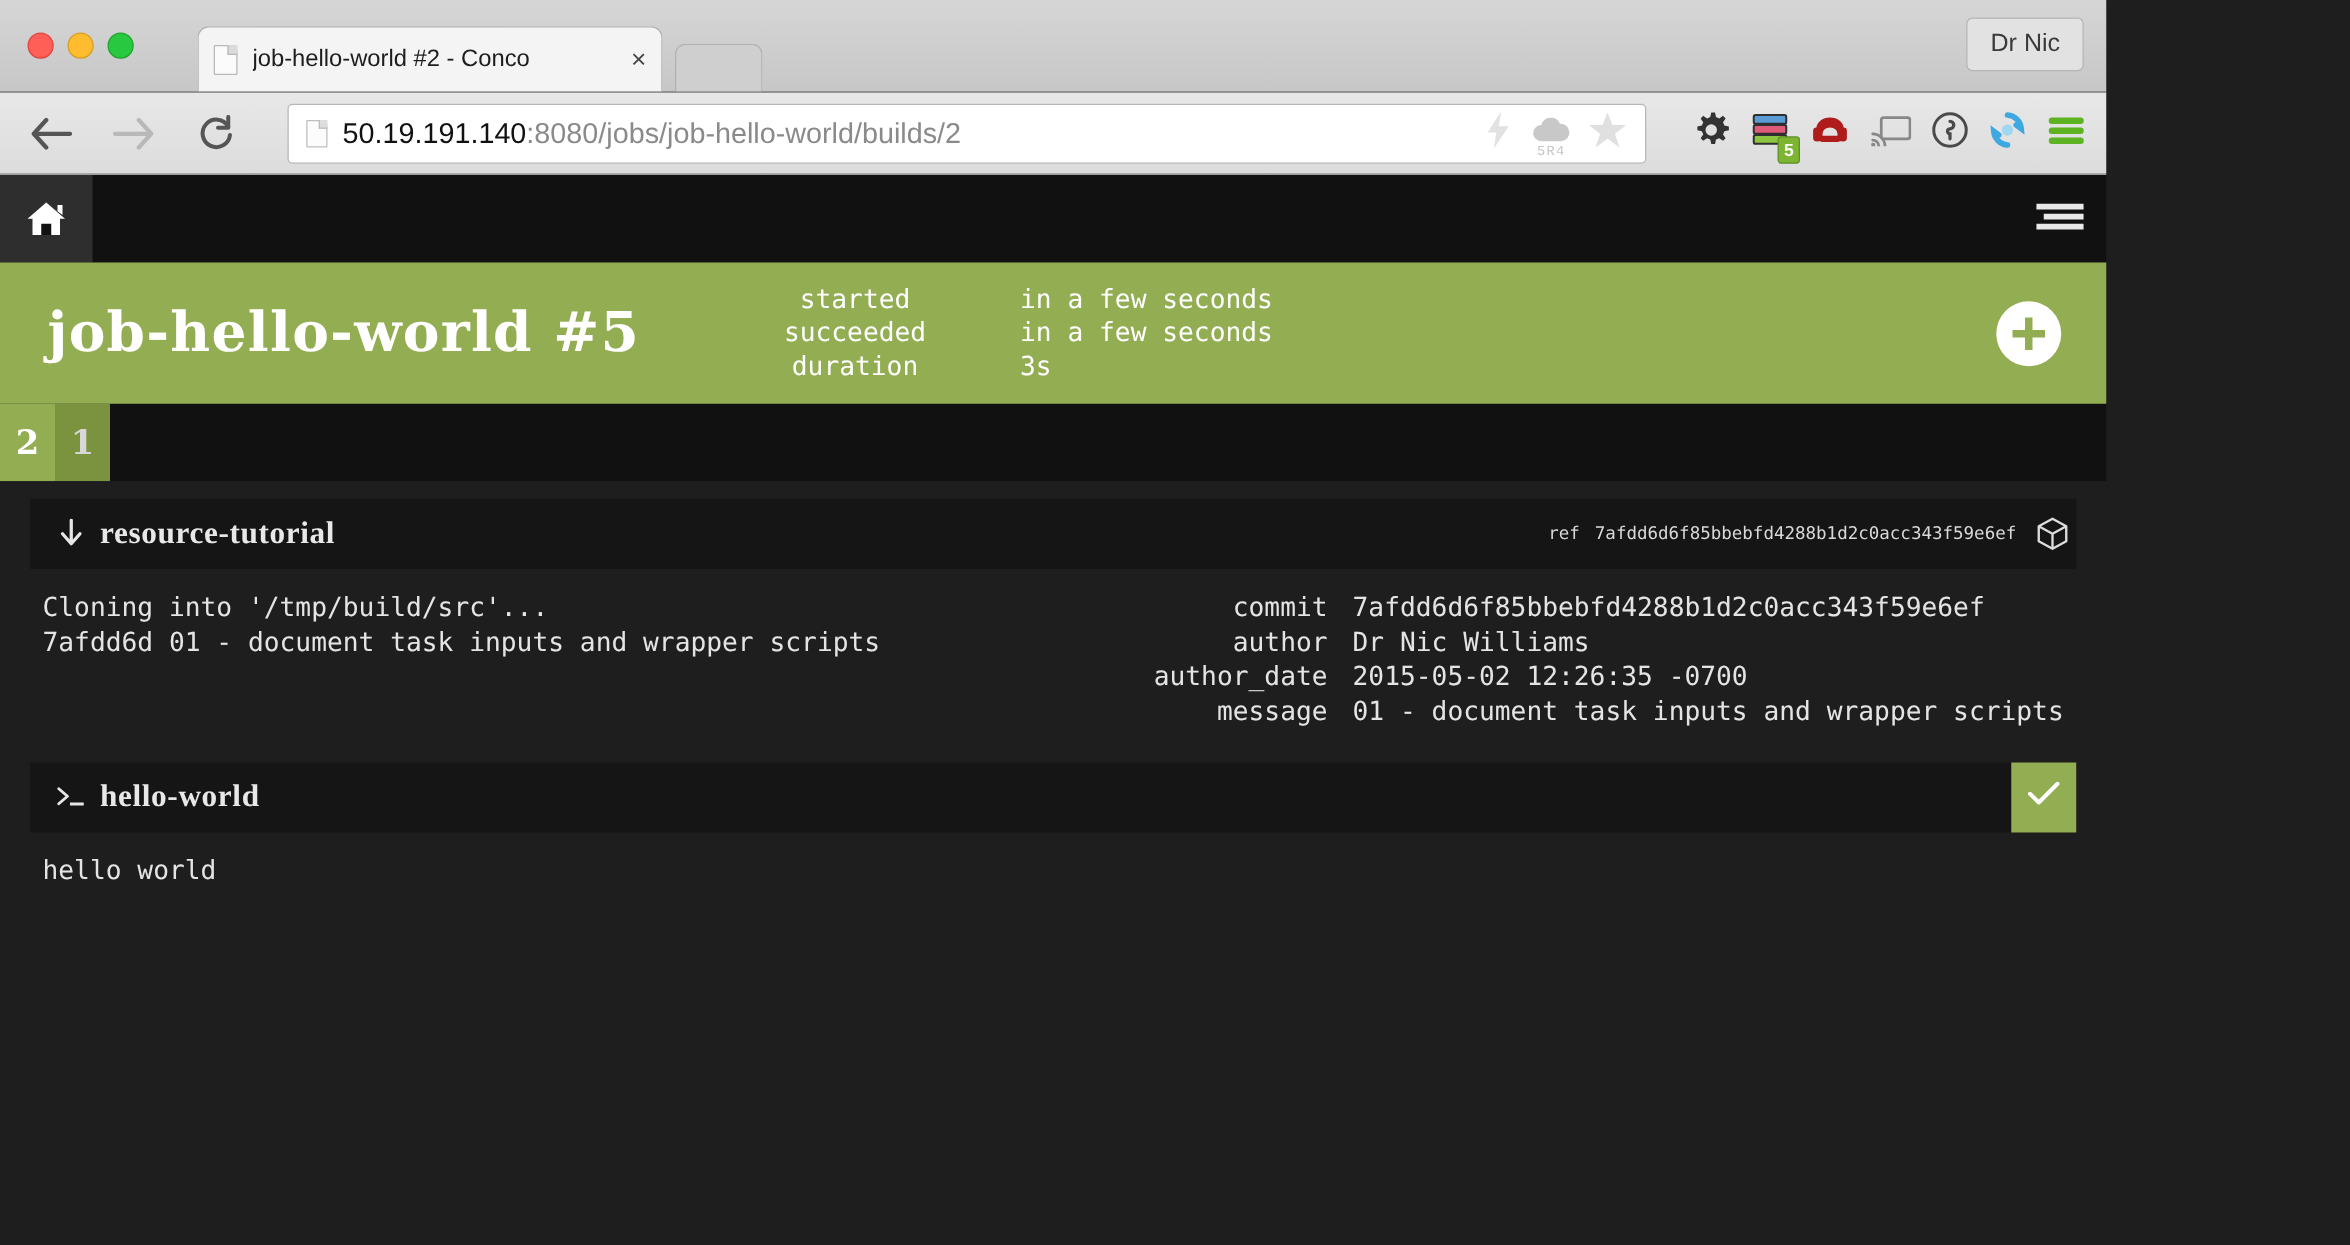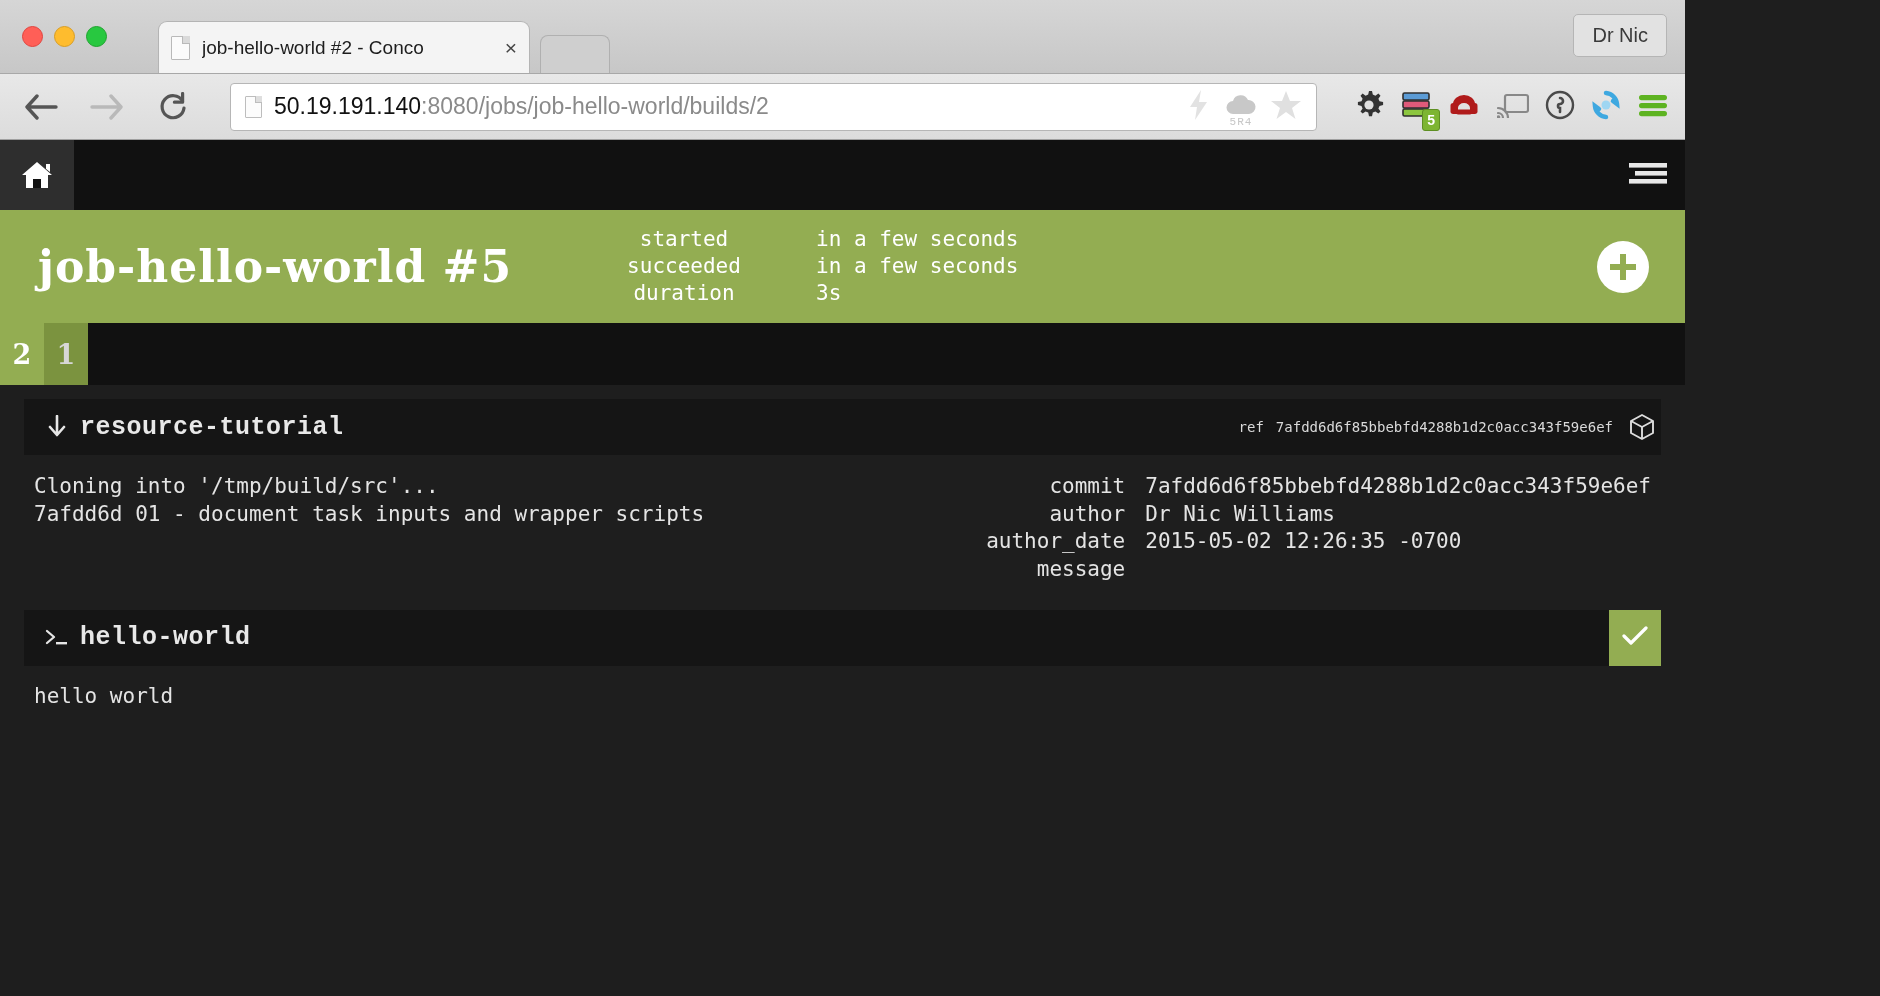--- a/index.html
+++ b/index.html
@@ -295,21 +295,21 @@
   }
   .step-icon {
     width: 30px;
     flex: none;
     display: flex;
     align-items: center;
     justify-content: center;
     color: #e6e6e6;
   }
   .step-name {
-    font-family: Liberation Mono, monospace;
+    font-family: Liberation Serif, serif;
     font-weight: bold;
     font-size: 25px;
     color: #e8e8e8;
     margin-left: 8px;
     letter-spacing: .5px;
   }
   .step-header-right {
     margin-left: auto;
     display: flex;
     align-items: flex-start;
@@ -545,20 +545,21 @@
             <div class="cm-row">
               <span class="cm-key">author</span>
               <span class="cm-val">Dr Nic Williams</span>
             </div>
             <div class="cm-row">
               <span class="cm-key">author_date</span>
               <span class="cm-val">2015-05-02 12:26:35 -0700</span>
             </div>
             <div class="cm-row">
               <span class="cm-key">message</span>
+              <span class="cm-val">01 - document task inputs and wrapper scripts</span>
             </div>
           </div>
         </div>
       </div>
 
       <div class="step">
         <div class="step-header">
           <span class="step-icon">
             <svg width="26" height="22" viewBox="0 0 26 22">
               <path d="M3 4 L10 10 L3 16" fill="none" stroke="#e6e6e6" stroke-width="2.3" stroke-linecap="round" stroke-linejoin="round"></path>

